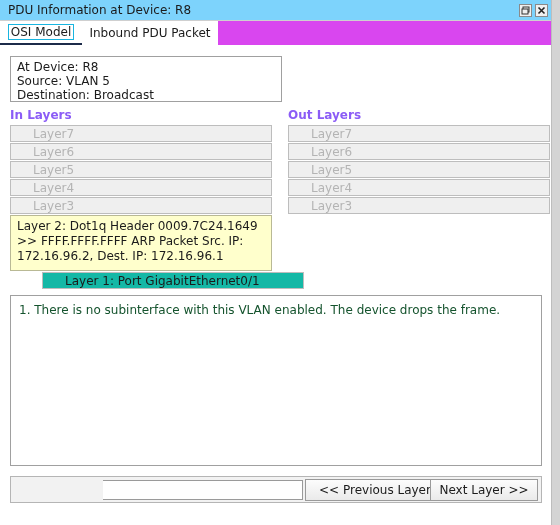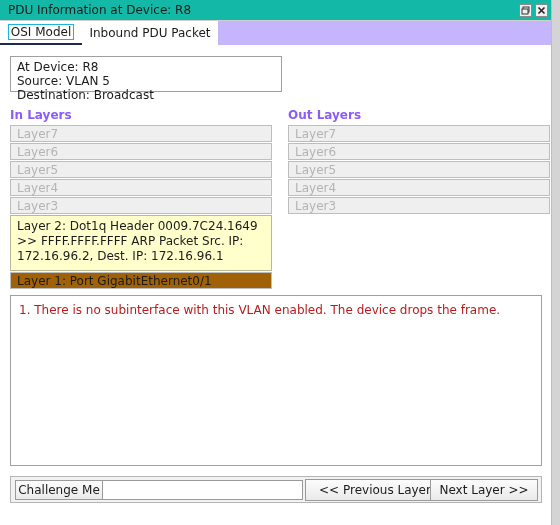--- a/index.html
+++ b/index.html
@@ -24,21 +24,21 @@
     position: absolute; top: 0; right: 0; width: 8px; height: 525px;
     background: #d4d4d4; border-left: 1px solid #bdbdbd;
   }
   .frame-bottom {
     position: absolute; left: 0; bottom: 0; width: 560px; height: 0px;
     background: #d4d4d4;
   }
   
   .titlebar {
     position: absolute; left: 0; top: 0; width: 552px; height: 21px;
-    background: #14b8a6;
+    background: #7dd3fc;
     border-bottom: 1px solid #cfcfcf;
     box-sizing: border-box;
   }
   .titlebar-text {
     position: absolute; left: 8px; top: 3px;
     font-size: 12px; color: #1b1b1b;
     white-space: nowrap;
   }
   .titlebar-buttons {
     position: absolute; right: 4px; top: 3px;
@@ -46,21 +46,21 @@
   }
   .tb-btn {
     width: 14px; height: 14px;
     display: flex; align-items: center; justify-content: center;
     cursor: pointer;
   }
   .tb-btn svg { display: block; }
   
   .tabstrip {
     position: absolute; left: 0; top: 21px; width: 552px; height: 24px;
-    background: #c4b5fd;
+    background: #d946ef;
   }
   .tab {
     position: absolute; top: 0; height: 24px;
     background: #ffffff;
     box-sizing: border-box;
     display: flex; align-items: center; justify-content: center;
     cursor: pointer;
   }
   .tab-osi { left: 0; width: 82px; }
   .tab-pdu { left: 82px; width: 136px; }
@@ -76,21 +76,21 @@
     position: absolute; left: 0; top: 22px; width: 82px; height: 3px;
     background: #1c2b4a;
   }
   
   .content {
     position: absolute; left: 0; top: 45px; width: 552px; height: 480px;
     background: #ffffff;
   }
   
   .infobox {
-    position: absolute; left: 10px; top: 11px; width: 272px; height: 36px;
+    position: absolute; left: 10px; top: 11px; width: 272px; height: 46px;
     border: 1px solid #a0a0a0;
     background: #ffffff;
     box-sizing: border-box;
     padding: 3px 6px;
   }
   .infoline { font-size: 12px; line-height: 14px; color: #1b1b1b; white-space: nowrap; }
   
   .col-heading {
     position: absolute;
     font-size: 12px; font-weight: bold; color: #8b5cf6;
@@ -102,60 +102,61 @@
   .col-in  { left: 10px; }
   .col-out { left: 288px; }
 
   .layer-row {
     box-sizing: border-box;
     width: 262px;
     border: 1px solid #bdbdbd;
     background: #efefef;
     color: #b4b4b4;
     font-size: 12px;
-    padding: 2px 6px;
+    padding: 2px 22px;
     margin-bottom: 1px;
     height: 17px;
     line-height: 13px;
     white-space: nowrap;
     overflow: hidden;
   }
   .layer-row.tall {
     height: 58px;
     display: flex; align-items: center;
   }
   .layer-row.active {
     background: #ffffcc;
     color: #1b1b1b;
     border: 1px solid #b9b995;
     height: 56px;
     white-space: normal;
     line-height: 15px;
     padding: 3px 6px;
   }
   .layer-row.filled {
-    background: #a16207;
+    background: #14b8a6;
     color: #1b1b1b;
     border: 1px solid #bdbdbd;
+    margin-left: 32px;
   }
   
   .flow-arrow {
     position: absolute; left: 124px; top: 276px;
     width: 44px; height: 13px;
   }
   
   .descbox {
     position: absolute; left: 10px; top: 250px; width: 532px; height: 171px;
     border: 1px solid #a0a0a0;
     background: #ffffff;
     box-sizing: border-box;
     padding: 6px 8px;
     overflow: hidden;
   }
-  .desc-line { font-size: 12px; line-height: 16px; color: #b91c1c; }
+  .desc-line { font-size: 12px; line-height: 16px; color: #14532d; }
   
   .bottombar {
     position: absolute; left: 10px; top: 431px; width: 532px; height: 27px;
     border: 1px solid #b5b5b5;
     background: #f2f2f2;
     box-sizing: border-box;
   }
   .btn {
     position: absolute;
     box-sizing: border-box;
@@ -249,21 +250,20 @@
         <path d="M0 12 L0 11 L10 1 L34 1 L44 11 L44 12 Z" fill="#efefef" stroke="#c4c4c4" stroke-width="1"></path>
         <path d="M8 10 L22 3 L36 10" fill="none" stroke="#c4c4c4" stroke-width="1.2"></path>
       </svg>
     </div>
 
     <div class="descbox">
       <div class="desc-line">1. There is no subinterface with this VLAN enabled. The device drops the frame.</div>
     </div>
 
     <div class="bottombar">
-      <div class="btn btn-challenge">Challenge Me</div>
       <input class="bottom-input" type="text" value="" placeholder="" style="">
       <div class="btn btn-prev">&lt;&lt; Previous Layer</div>
       <div class="btn btn-next">Next Layer &gt;&gt;</div>
     </div>
 
   </div>
 
   <div class="frame-right"></div>
   <div class="frame-bottom"></div>
 

